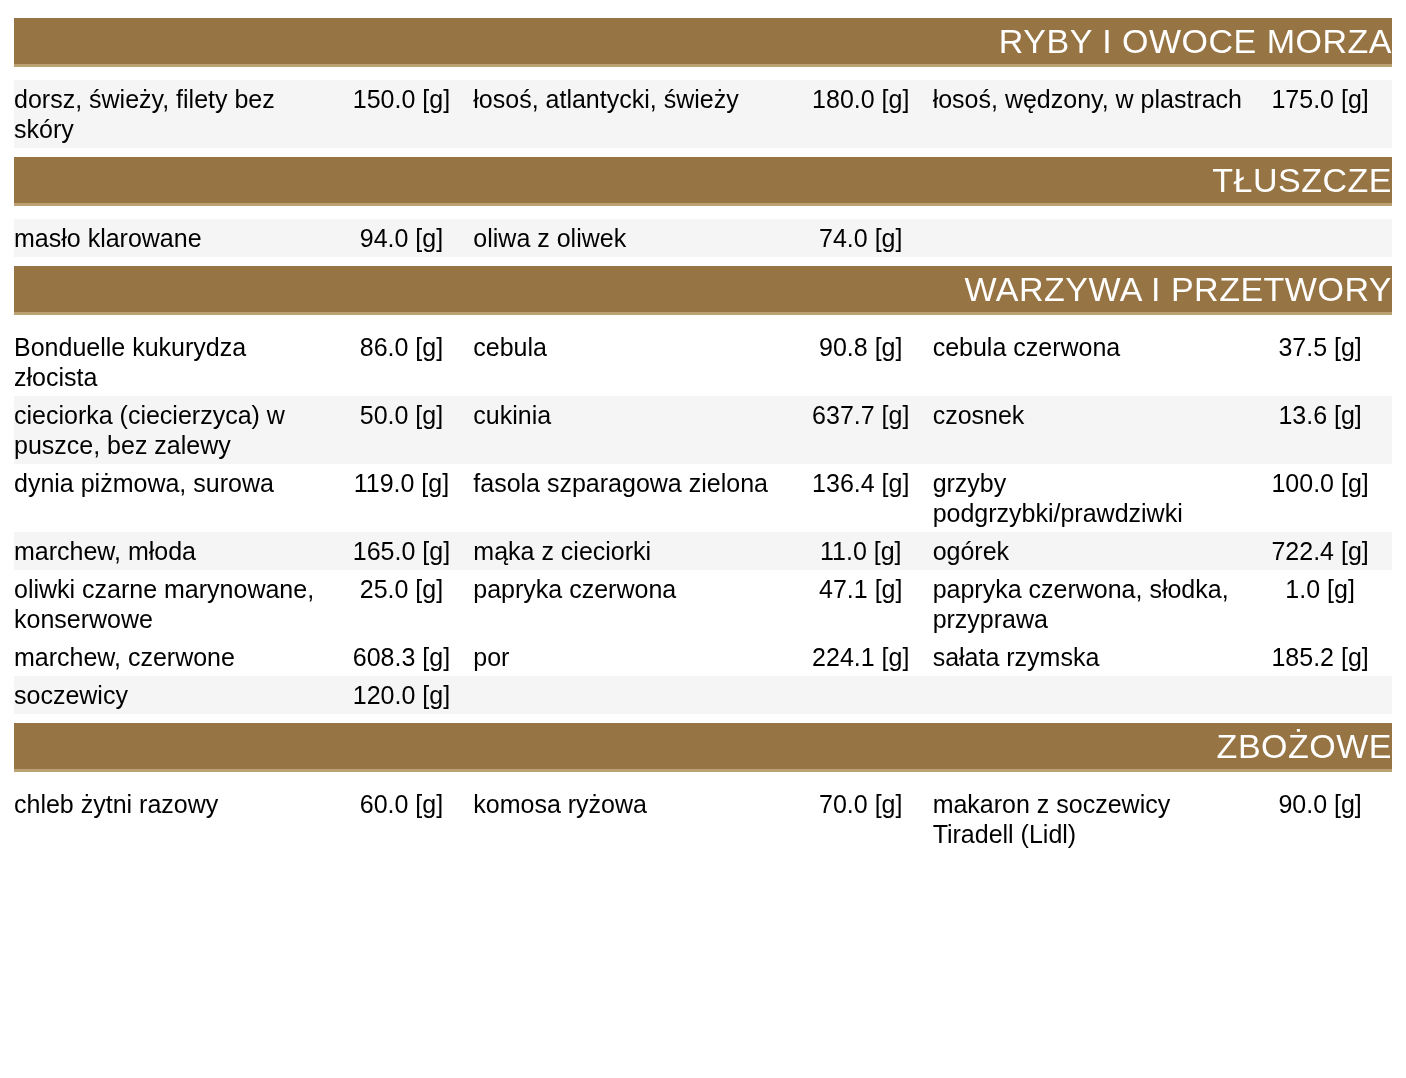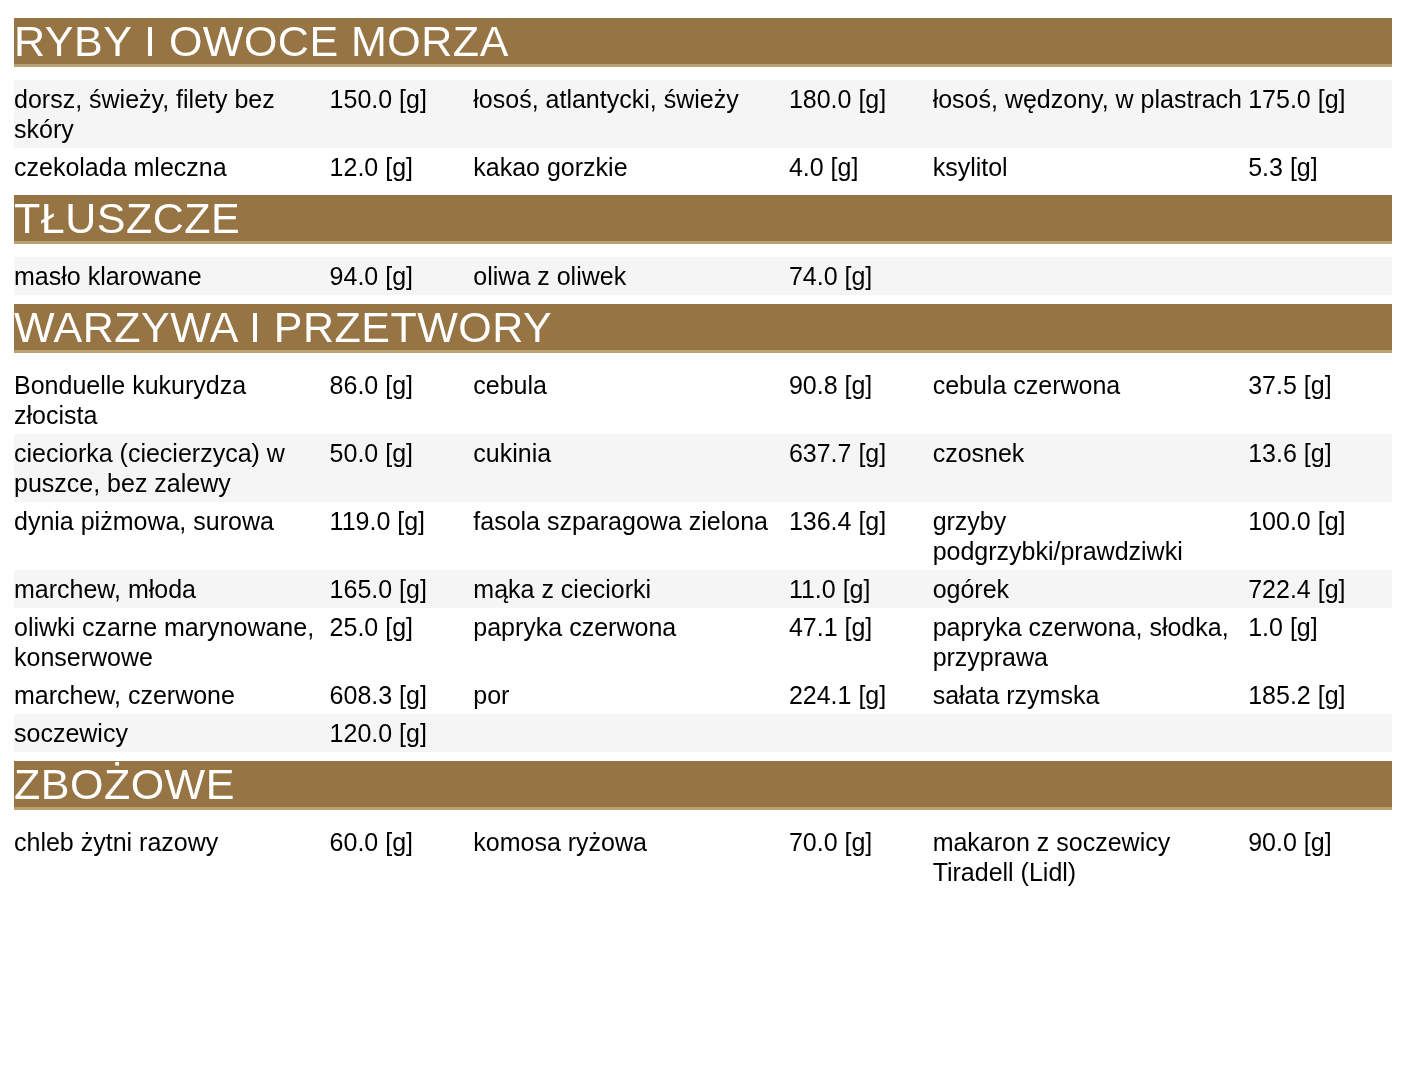--- a/index.html
+++ b/index.html
@@ -11,22 +11,22 @@
   }
   .wrap {
     padding: 18px 14px 12px 14px;
   }
   section { display: block; }
   .section-header {
     margin: 9px 0 13px 0;
     background: var(--header-bg, #997443);
     color: var(--header-fg, #ffffff);
     border-bottom: 3px solid var(--header-border, #bca273);
-    text-align: left;
-    font-size: 43px;
+    text-align: right;
+    font-size: 34px;
     line-height: 46px;
     height: 46px;
     letter-spacing: 0.5px;
     font-weight: 400;
   }
   section:first-child .section-header { margin-top: 0; }
   table.items {
     width: 100%;
     border-collapse: collapse;
     table-layout: fixed;
@@ -38,21 +38,21 @@
     line-height: 30px;
   }
   td.iname {
     width: 22.9%;
     padding-left: 16px;
     white-space: pre;       
     overflow: visible;
   }
   td.ival {
     width: 10.43%;
-    text-align: left;
+    text-align: center;
     padding-right: 14px;
     white-space: nowrap;
   }
   tr.alt { background: var(--row-alt-bg, #f5f5f6); }
 </style>
 </head>
 <body>
 
 <div class="wrap" id="sections">
     <section>
@@ -65,32 +65,20 @@
             <td class="ival">150.0 [g]</td>
             <td class="iname">łosoś, atlantycki, świeży</td>
             <td class="ival">180.0 [g]</td>
             <td class="iname">łosoś, wędzony, w plastrach</td>
             <td class="ival">175.0 [g]</td>
           </tr>
         </tbody>
       </table>
     </section>
     <section>
-      <table class="items">
-        <tbody>
-          <tr>
-            <td class="iname">czekolada mleczna</td>
-            <td class="ival">12.0 [g]</td>
-            <td class="iname">kakao gorzkie</td>
-            <td class="ival">4.0 [g]</td>
-            <td class="iname">ksylitol</td>
-            <td class="ival">5.3 [g]</td>
-          </tr>
-        </tbody>
-      </table>
     </section>
     <section>
       <div class="section-header">TŁUSZCZE</div>
       <table class="items">
         <tbody>
           <tr class="alt">
             <td class="iname">masło klarowane</td>
             <td class="ival">94.0 [g]</td>
             <td class="iname">oliwa z oliwek</td>
             <td class="ival">74.0 [g]</td>

